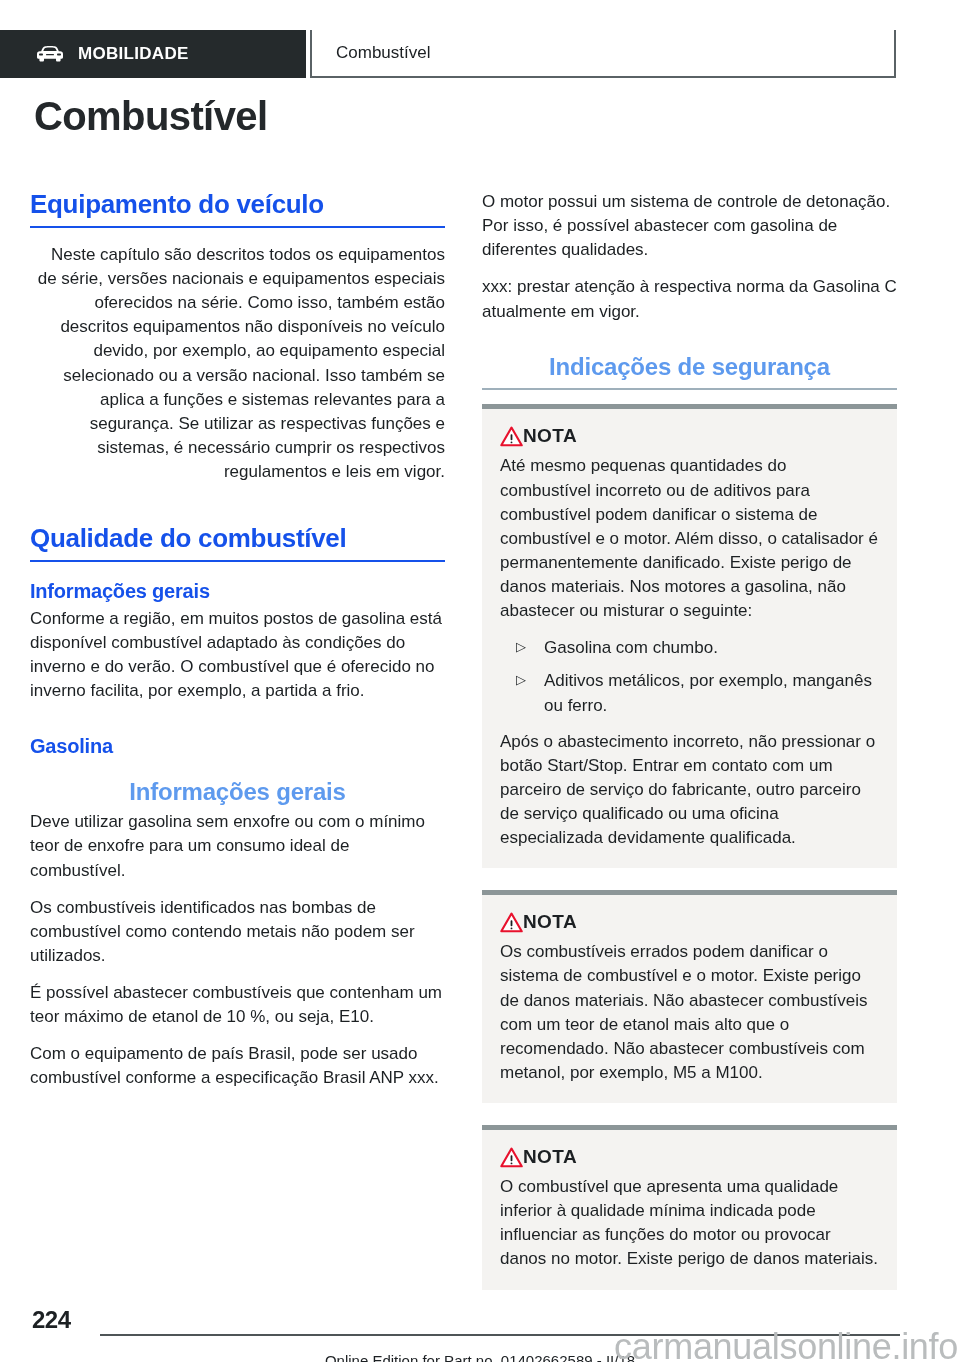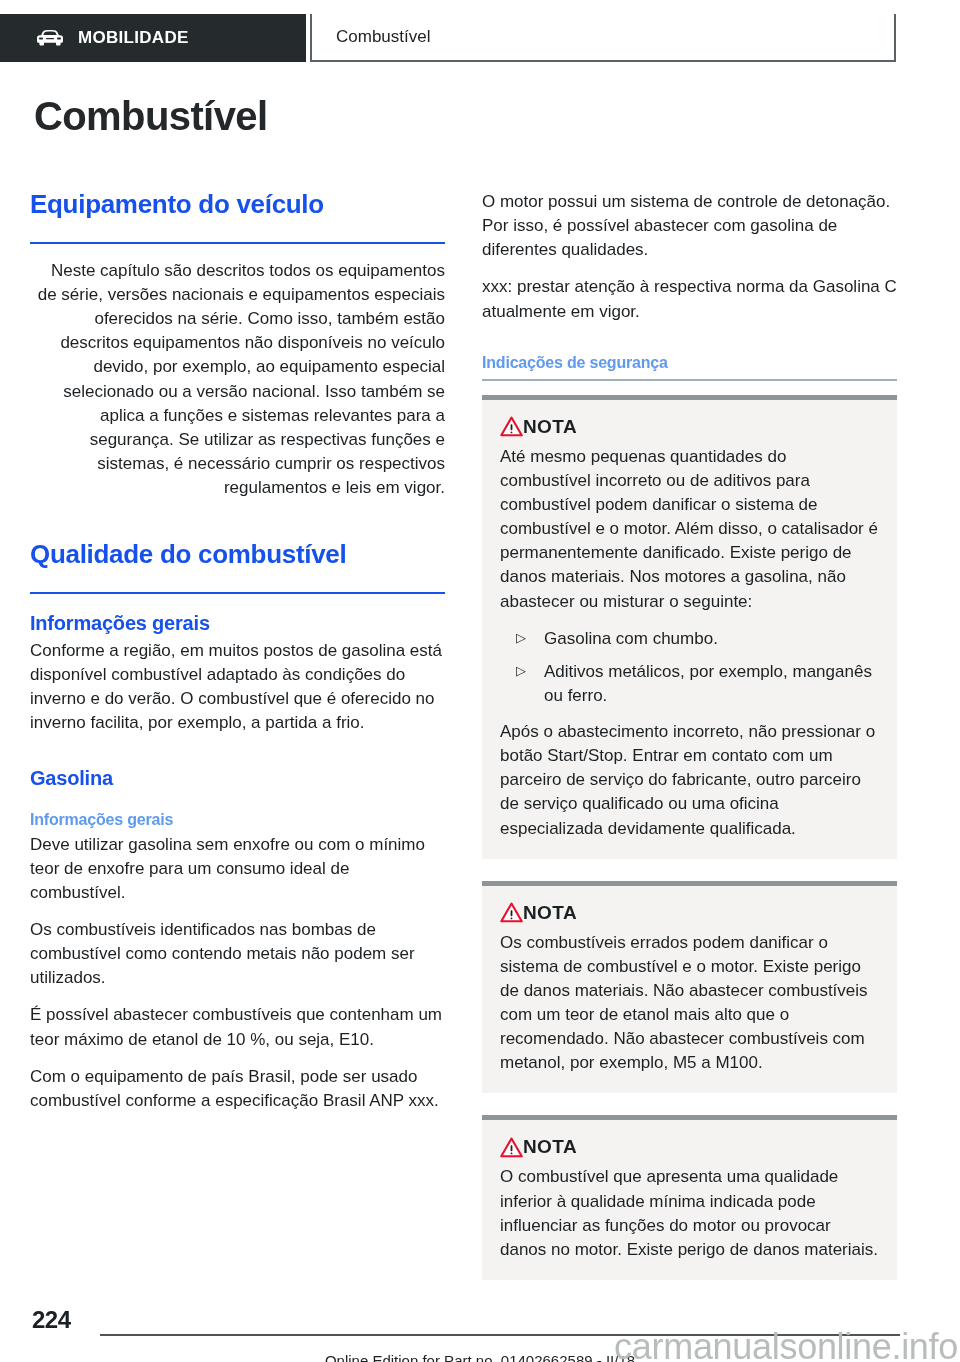--- a/index.html
+++ b/index.html
@@ -10,21 +10,21 @@
     background: #ffffff;
     font-family: "Liberation Sans", sans-serif;
     color: #1c2023;
     position: relative;
     overflow: hidden;
   }
 
   
   .tabbar {
     position: absolute;
-    top: 14px; left: 0;
+    top: 30px; left: 0;
     width: 920px; height: 48px;
   }
   .tab-dark {
     position: absolute;
     left: 0; top: 0;
     width: 306px; height: 48px;
     background: #252a2c;
     display: flex;
     align-items: center;
     padding-left: 36px;
@@ -73,40 +73,41 @@
   .col-left  { left: 30px; }
   .col-right { left: 482px; }
 
   h2.sec {
     font-size: 26px;
     font-weight: bold;
     color: #1551ea;
     margin: 0 0 7px 0;
     letter-spacing: -0.3px;
     border-bottom: 2px solid #1551ea;
-    padding-bottom: 22px;
+    padding-bottom: 6px;
     line-height: 1.15;
   }
   h2.sec + p { margin-top: 15px; text-align: right; }
 
   h3.sub {
     font-size: 20px;
     font-weight: bold;
     color: #1551ea;
     margin: 0 0 4px 0;
     letter-spacing: -0.2px;
     line-height: 1.2;
   }
   h3.sub-light {
-    font-size: 16px;
+    font-size: 24px;
     font-weight: bold;
     color: #5e9aee;
     margin: 0 0 4px 0;
     letter-spacing: -0.2px;
     line-height: 1.2;
+    text-align: center;
   }
   h3.sub-rule {
     border-bottom: 2px solid #9fb0bb;
     padding-bottom: 7px;
     margin-bottom: 14px;
   }
 
   p.body {
     font-size: 17px;
     line-height: 1.42;

